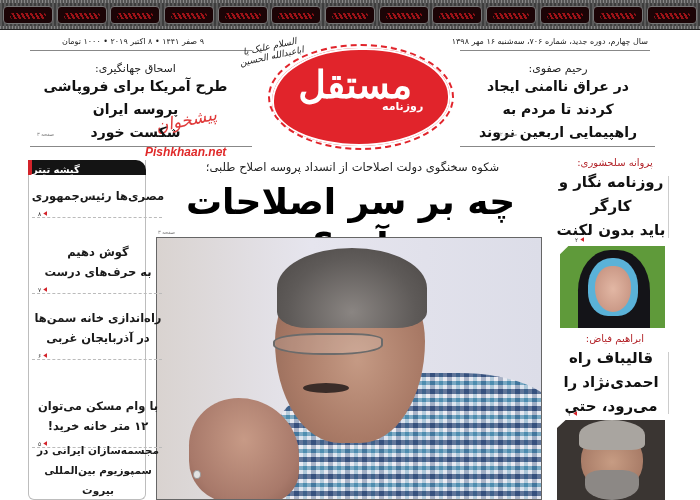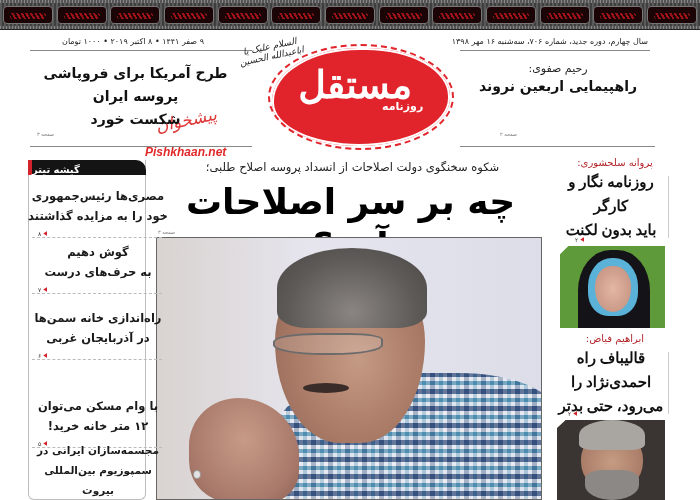--- a/index.html
+++ b/index.html
@@ -128,21 +128,21 @@
   .sb-item { position: absolute; left: 28px; width: 140px; text-align: center; }
   .sb-item .txt { font-size: 11.5px; font-weight: bold; line-height: 20px; color: #1a1a1a; }
   .sb-item .sep {
     position: relative; margin: 4px 6px 0 4px; height: 8px; border-bottom: 1px dashed #bbb;
   }
   .sb-item .num { position: absolute; left: 6px; top: 0; font-size: 6px; color: #333; direction: ltr; }
   .sb-item .num::after { content: ""; display: inline-block; width: 4px; height: 5px; background: #d3232a; margin-left: 2px; clip-path: polygon(100% 0,0 50%,100% 100%); }
 
   
   .rc-kicker { position: absolute; font-size: 10px; color: #b3242a; text-align: center; }
-  .rc-head { position: absolute; font-size: 15px; font-weight: bold; line-height: 24px; text-align: center; color: #111; font-family: Liberation Serif, serif; }
+  .rc-head { position: absolute; font-size: 15px; font-weight: bold; line-height: 24px; text-align: center; color: #111; }
   .rc-bar { position: absolute; width: 1px; background: #ccc; }
   .rc-num { position: absolute; font-size: 6px; color: #333; direction: ltr; }
   .rc-num::after { content: ""; display: inline-block; width: 4px; height: 5px; background: #d3232a; margin-left: 2px; clip-path: polygon(100% 0,0 50%,100% 100%); }
 
   .photo-woman {
     position: absolute; left: 560px; top: 246px; width: 105px; height: 82px; overflow: hidden;
     background: #5f9a3a; clip-path: polygon(8% 0, 100% 0, 100% 100%, 0 100%, 0 10%);
   }
   .pw-chador { position: absolute; left: 18px; top: 4px; width: 72px; height: 90px; background: #141418; border-radius: 45% 45% 10% 10%; }
   .pw-scarf { position: absolute; left: 28px; top: 12px; width: 50px; height: 58px; background: #5ab2d8; border-radius: 48% 48% 40% 40%; }
@@ -184,26 +184,28 @@
 <div class="logo-wrap">
   <div class="logo-blob"></div>
   <div class="logo-main">مستقل</div>
   <div class="logo-sub">روزنامه</div>
 </div>
 <div class="pishkhaan-fa">پیشخوان</div>
 <div class="pishkhaan-en">Pishkhaan.net</div>
 
 <div class="teaser teaser-right">
   <div class="kicker">رحیم صفوی:</div>
+  <div class="head">در عراق ناامنی ایجاد کردند تا مردم به</div>
   <div class="head">راهپیمایی اربعین نروند</div>
 </div>
 <div class="page-ref" style="left:500px; top:131px;">صفحه ۲</div>
 <div class="rule" style="left:460px; top:146px; width:195px;"></div>
 
 <div class="teaser teaser-left">
+  <div class="kicker">اسحاق جهانگیری:</div>
   <div class="head">طرح آمریکا برای فروپاشی پروسه ایران</div>
   <div class="head">شکست خورد</div>
 </div>
 <div class="page-ref" style="left:37px; top:131px;">صفحه ۳</div>
 <div class="rule" style="left:30px; top:146px; width:222px;"></div>
 
 <div class="sub-head">شکوه سخنگوی دولت اصلاحات از انسداد پروسه اصلاح طلبی؛</div>
 <div class="main-head">چه بر سر اصلاحات آمد؟</div>
 <div class="page-ref" style="left:158px; top:229px;">صفحه ۳</div>
 <div class="main-photo">
@@ -214,21 +216,20 @@
   <div class="mp-mustache"></div>
   <div class="mp-hands"></div>
   <div class="mp-ring"></div>
 </div>
 
 <div class="sidebar"></div>
 <div class="sidebar-header">گیشه تیتر</div>
 
 <div class="sb-item" style="top:186px;">
   <div class="txt">مصری‌ها رئیس‌جمهوری</div>
-  <div class="txt">خود را به مزایده گذاشتند</div>
   <div class="sep">
       <span class="num">۸</span>
     </div>
 </div>
 <div class="sb-item" style="top:242px;">
   <div class="txt">گوش دهیم</div>
   <div class="txt">به حرف‌های درست</div>
   <div class="sep">
       <span class="num">۷</span>
     </div>

